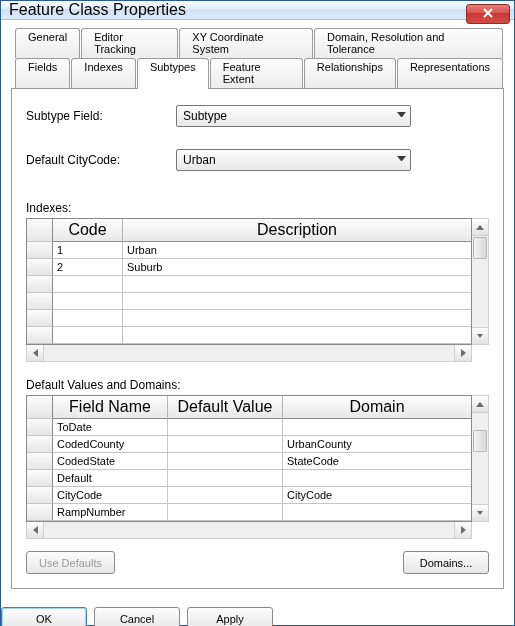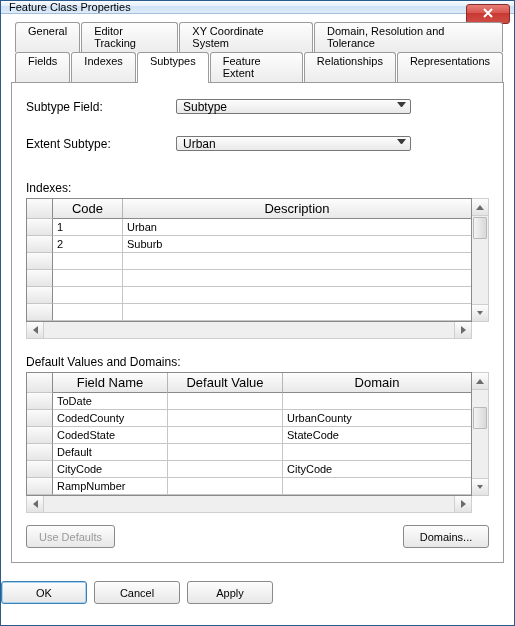--- a/index.html
+++ b/index.html
@@ -20,21 +20,21 @@
   .titlebar {
     height: 30px;
     background: linear-gradient(to bottom, #f7fbff 0%, #e3eefb 45%, #cfe1f6 46%, #dcebf9 100%);
     border-bottom: 1px solid #a6bedb;
     display: flex; align-items: center;
     padding-left: 8px;
     position: relative;
   }
   .titlebar .title {
     color: #000;
-    font-size: 11px;
+    font-size: 16px;
   }
   .close-btn {
     position: absolute; right: 4px; top: 3px;
     width: 44px; height: 20px;
     background: linear-gradient(to bottom, #e77e78 0%, #d9544e 45%, #c83a33 46%, #cf4c45 100%);
     border: 1px solid #8a2d28;
     border-radius: 3px;
     display: flex; align-items: center; justify-content: center;
     color: #fff; font-weight: bold;
     cursor: pointer;
@@ -80,21 +80,21 @@
     background: #fff;
     display: flex; flex-direction: column;
   }
   .formrow {
     display: flex; align-items: center;
     margin-bottom: 22px;
   }
   .formrow .lbl { width: 150px; }
   .dropdown {
     flex: 1;
-    height: 15px;
+    height: 22px;
     border: 1px solid #777;
     background: linear-gradient(to bottom, #fdfdfd, #e8e8e8);
     border-radius: 2px;
     display: flex; align-items: center;
     padding: 0 4px 0 6px;
     cursor: pointer;
     position: relative;
     max-width: 235px;
   }
   .dropdown .dd-text { flex:1; }
@@ -118,21 +118,21 @@
   }
   .grid .head {
     display: flex;
     background: linear-gradient(to bottom, #fdfdfd, #e7e7e7);
   }
   .grid .head .hcell {
     border-right: 1px solid #b5b5b5;
     border-bottom: 1px solid #8a8a8a;
     padding: 2px 4px;
     text-align: center;
-    font-size: 13px;
+    font-size: 16px;
   }
   .grid .head .hcell:last-child { border-right: none; text-align: center; }
   .grid .rowhandle {
     width: 26px;
     border-right: 1px solid #8a8a8a;
     border-bottom: 1px solid #c6c6c6;
     background: linear-gradient(to bottom, #fbfbfb, #e6e6e6);
     flex-shrink: 0;
   }
   .grid .body .row {
@@ -271,21 +271,21 @@
 
       <div class="formrow">
         <span class="lbl">Subtype Field:</span>
         <div class="dropdown">
           <span class="dd-text">Subtype</span>
           <span class="dd-arrow tri down"></span>
         </div>
       </div>
 
       <div class="formrow">
-        <span class="lbl">Extent Subtype:</span>
+        <span class="lbl">Default CityCode:</span>
         <div class="dropdown">
           <span class="dd-text">Urban</span>
           <span class="dd-arrow tri down"></span>
         </div>
       </div>
 
       <div class="section-label">Indexes:</div>
       <div class="gridwrap">
         <div class="grid g1">
           <div class="head">

